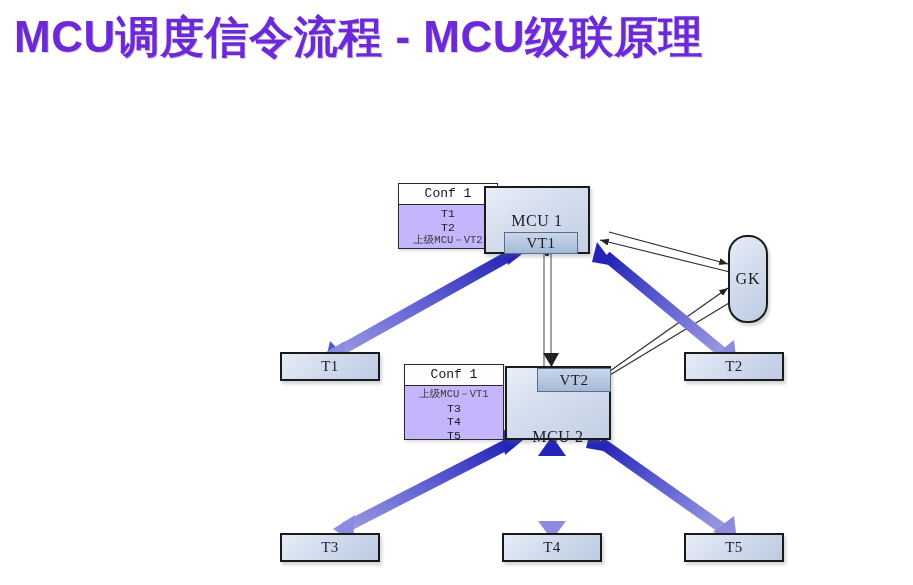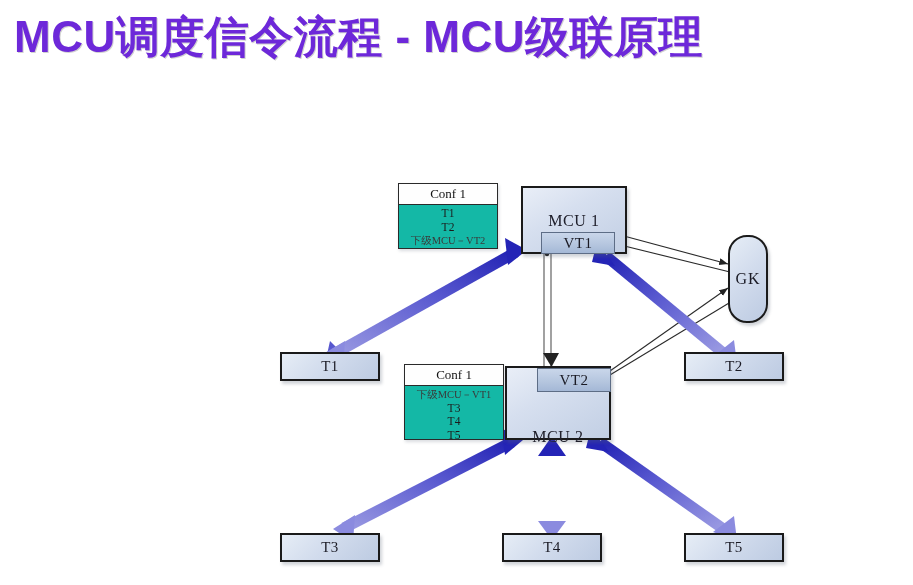--- a/index.html
+++ b/index.html
@@ -109,23 +109,23 @@
   .gk {
     font-size: 16px;
     letter-spacing: 1px;
   }
 
   
   .conf {
     position: absolute;
     box-sizing: border-box;
     border: 1.5px solid #2a2a2a;
-    background: #14b8a6;
+    background: #c4b5fd;
     box-shadow: 1px 2px 3px rgba(90,100,120,0.22);
-    font-family: Liberation Serif, serif;
+    font-family: Liberation Mono, monospace;
   }
   .conf-head {
     box-sizing: border-box;
     border-bottom: 1.5px solid #2a2a2a;
     text-align: center;
     font-size: 13px;
     line-height: 17px;
     padding: 1px 0 2px 0;
     color: #121212;
     background: #fefefe;
@@ -230,35 +230,35 @@
         <path d="M591,428 L609,452 L586,448 Z" fill="#2424b6"></path>
         <path d="M734,516 L737,541 L713,532 Z" fill="#8b8bdf"></path>
       </g>
     </svg>
 
     <div class="conf" style="left:398px; top:183px; width:100px; height:66px;">
       <div class="conf-head">Conf 1</div>
       <div class="conf-body">
         <div class="conf-row">T1</div>
         <div class="conf-row">T2</div>
-        <div class="conf-row cjk">下级MCU－VT2</div>
+        <div class="conf-row cjk">上级MCU－VT2</div>
       </div>
     </div>
 
     <div class="conf" style="left:404px; top:364px; width:100px; height:76px;">
       <div class="conf-head">Conf 1</div>
       <div class="conf-body">
-        <div class="conf-row cjk">下级MCU－VT1</div>
+        <div class="conf-row cjk">上级MCU－VT1</div>
         <div class="conf-row">T3</div>
         <div class="conf-row">T4</div>
         <div class="conf-row">T5</div>
       </div>
     </div>
 
-    <div class="node mcu" style="left:521px; top:186px; width:106px; height:68px;">
+    <div class="node mcu" style="left:484px; top:186px; width:106px; height:68px;">
       <div class="mcu-label" style="top:24px;">MCU 1</div>
       <div class="vt" style="left:18px; top:44px; width:74px; height:22px;">
         <span>VT1</span>
       </div>
     </div>
 
     <div class="node mcu" style="left:505px; top:366px; width:106px; height:74px;">
       <div class="vt" style="left:30px; top:0px; width:74px; height:24px;">
         <span>VT2</span>
       </div>

